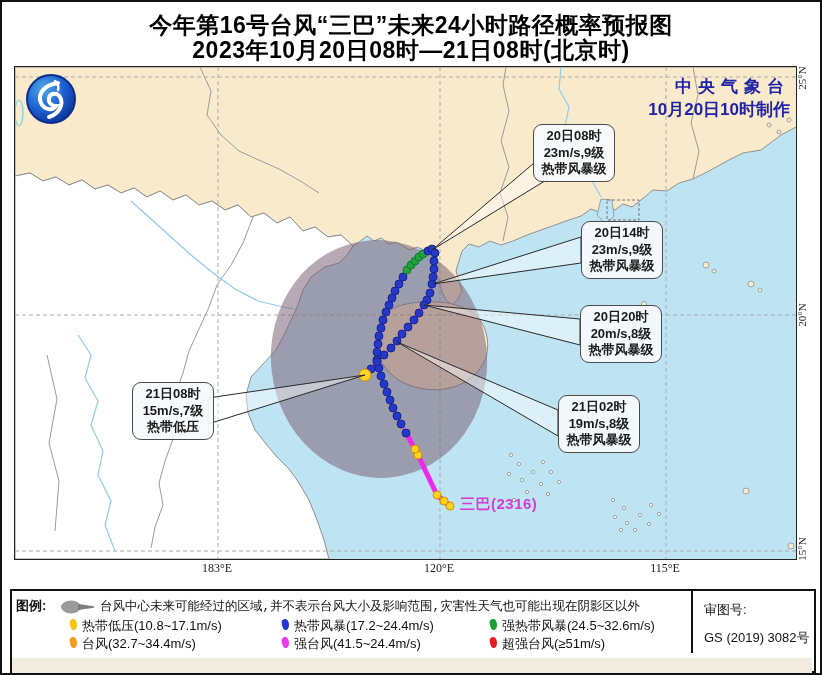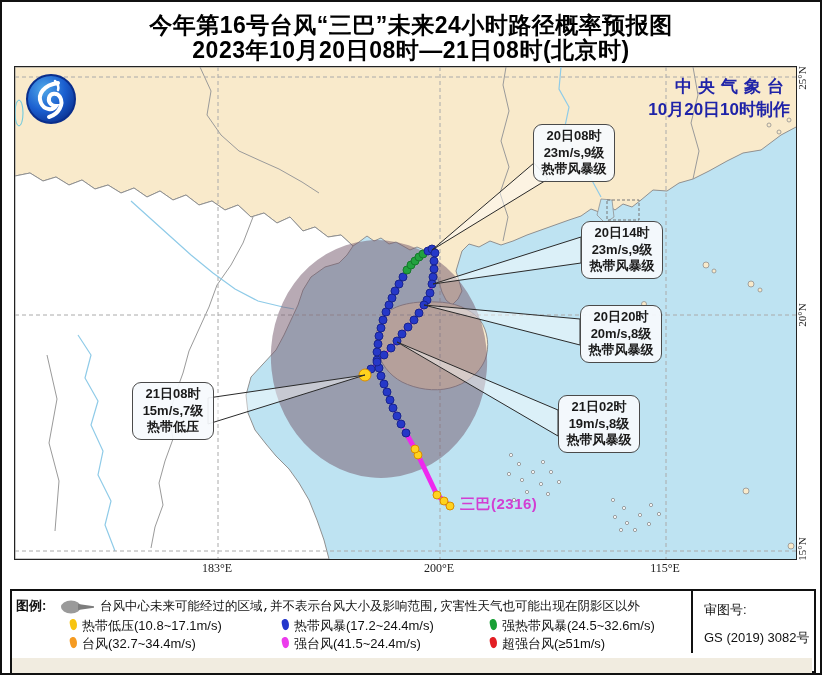--- a/index.html
+++ b/index.html
@@ -232,21 +232,21 @@
     </div>
 
     <div class="storm-label" style="left: 445px; top: 428px; color: rgb(210, 62, 210);">三巴(2316)</div>
   </div>
 
   <div class="lat-label" style="left:788px;top:70px">25°N</div>
   <div class="lat-label" style="left:788px;top:307px">20°N</div>
   <div class="lat-label" style="left:788px;top:541px">15°N</div>
 
   <div class="lon-label" style="left:215px;top:559px">183°E</div>
-  <div class="lon-label" style="left:437px;top:559px">200°E</div>
+  <div class="lon-label" style="left:437px;top:559px">120°E</div>
   <div class="lon-label" style="left:663px;top:559px">115°E</div>
 
   <div id="legend">
     <span class="lg-abs" style="left:4px;top:6px;font-weight:700">图例:</span>
     <svg style="position:absolute;left:48px;top:8px" width="36" height="16" viewBox="0 0 36 16">
       <ellipse cx="11" cy="8" rx="10" ry="6.5" fill="#9a9a9a"></ellipse>
       <polygon points="18,5 34,7.2 34,8.8 18,11" fill="#7d7d7d"></polygon>
     </svg>
     <span class="lg-abs lg-note" style="left:88px;top:7px">台风中心未来可能经过的区域,并不表示台风大小及影响范围,灾害性天气也可能出现在阴影区以外</span>
 

